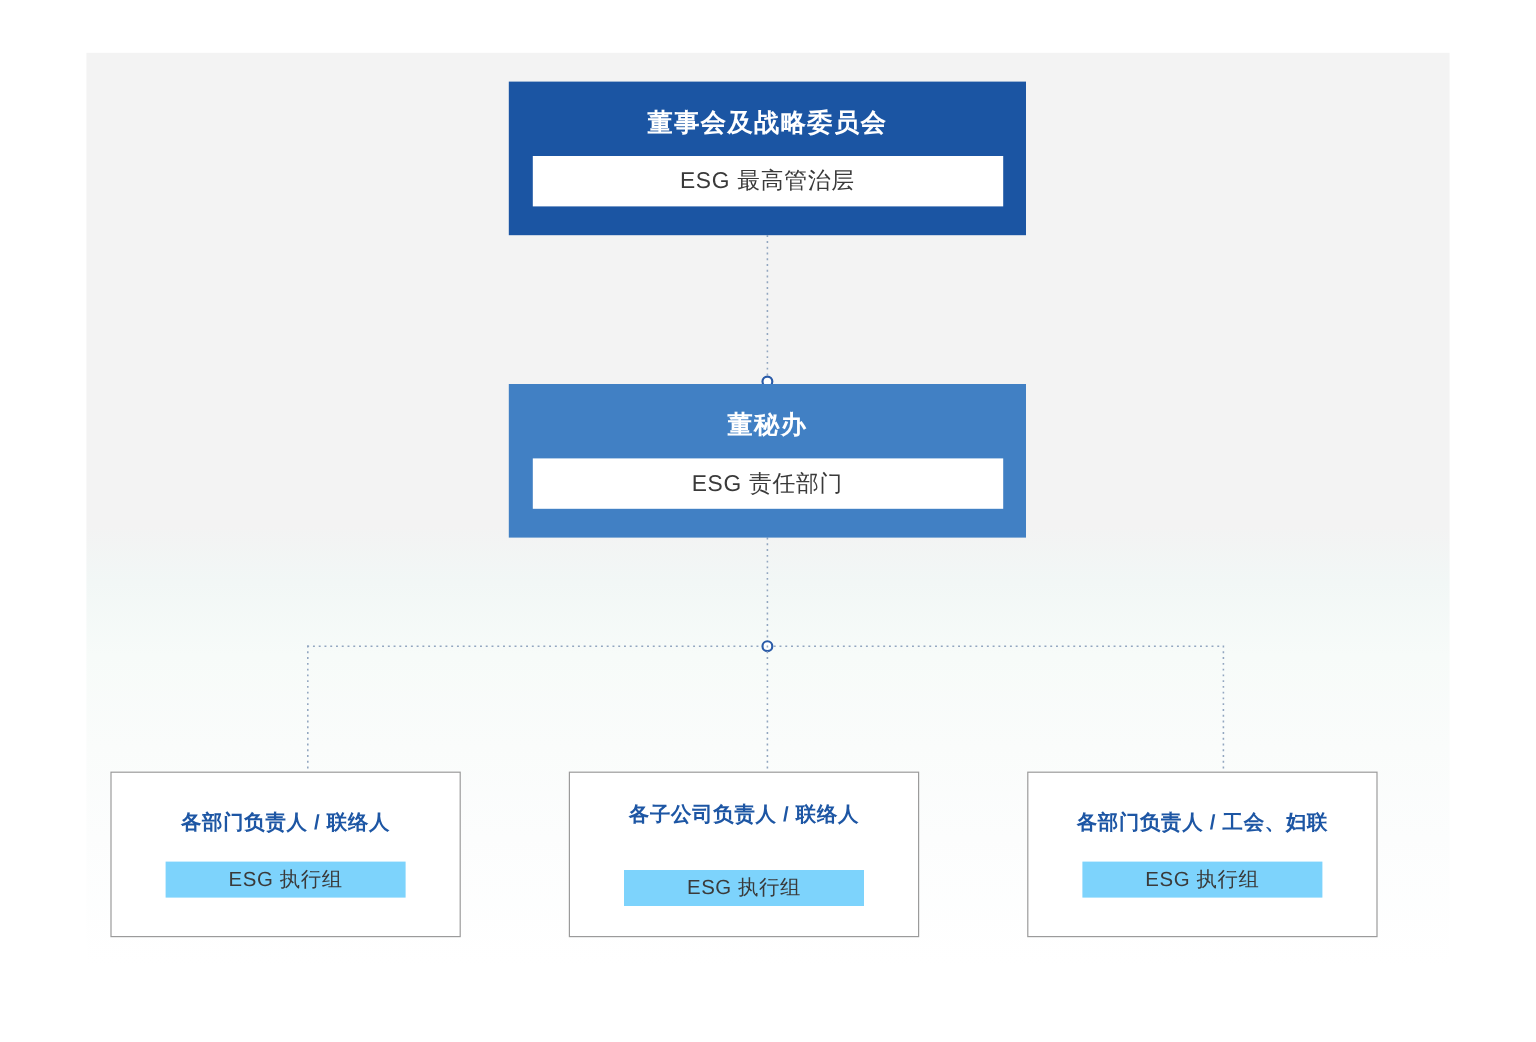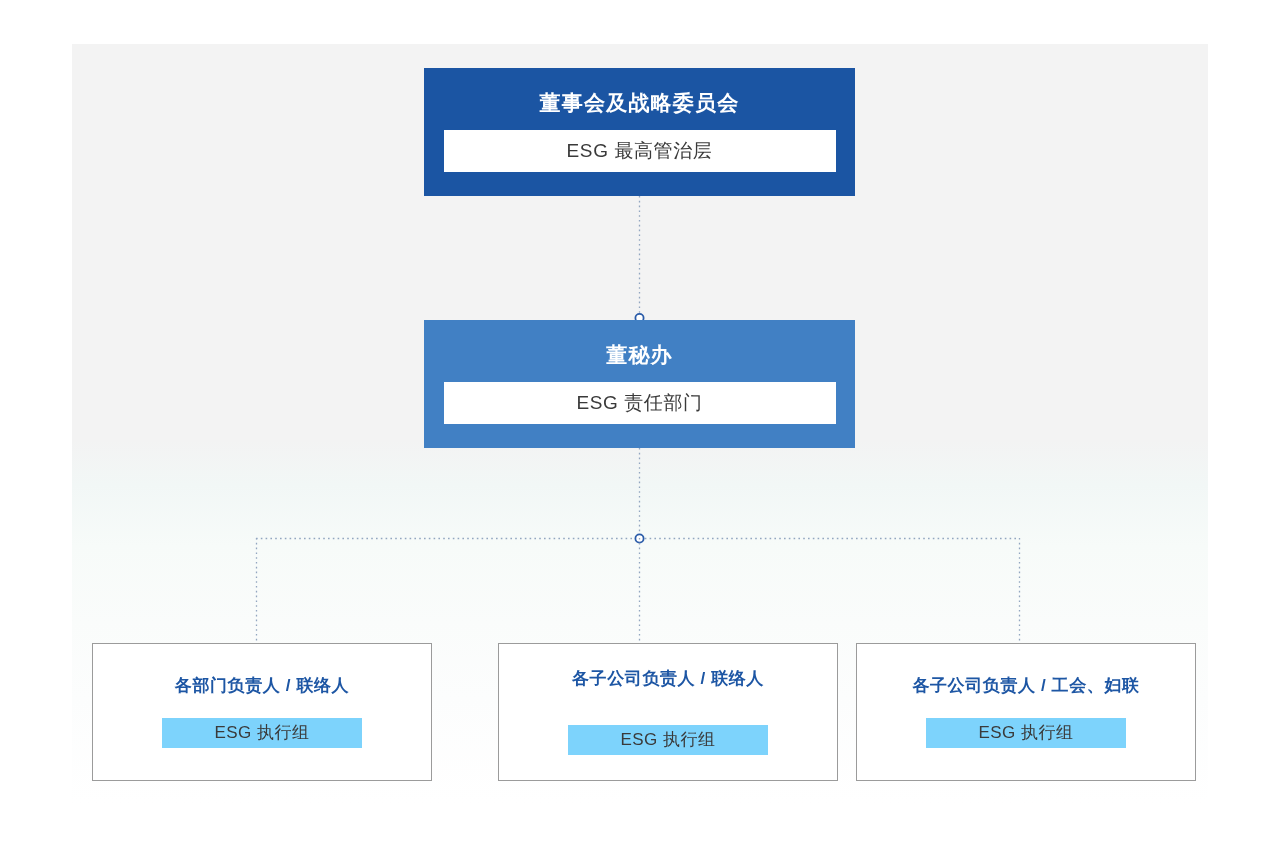--- a/index.html
+++ b/index.html
@@ -118,27 +118,27 @@
     height: 42px;
     background: #ffffff;
     color: #3a3a3a;
     font-size: 19px;
     letter-spacing: 0.6px;
   }
 
   
   .node-l3 {
     top: 643px;
-    width: 340px;
+    width: 292px;
     height: 138px;
     background: #ffffff;
     border: 1px solid #9b9b9b;
   }
   .node-l3.pos-a { left: 92px; }
-  .node-l3.pos-b { left: 498px; gap: 14px; }
+  .node-l3.pos-b { left: 474px; gap: 14px; }
   .node-l3.pos-c { left: 856px; }
 
   .node-l3 .node-title {
     color: #1d56a4;
     font-size: 17px;
     font-weight: bold;
     letter-spacing: 0.6px;
     line-height: 1;
     margin-bottom: 24px;
   }
@@ -192,17 +192,17 @@
     <div class="node-title">各部门负责人 / 联络人</div>
     <div class="node-chip">ESG 执行组</div>
   </div>
 
   <div class="node node-l3 pos-b">
     <div class="node-title">各子公司负责人 / 联络人</div>
     <div class="node-chip">ESG 执行组</div>
   </div>
 
   <div class="node node-l3 pos-c">
-    <div class="node-title">各子公司负责人 / 工会、妇联</div>
+    <div class="node-title">各部门负责人 / 工会、妇联</div>
     <div class="node-chip">ESG 执行组</div>
   </div>
 
 </div>
 
 </body></html>

